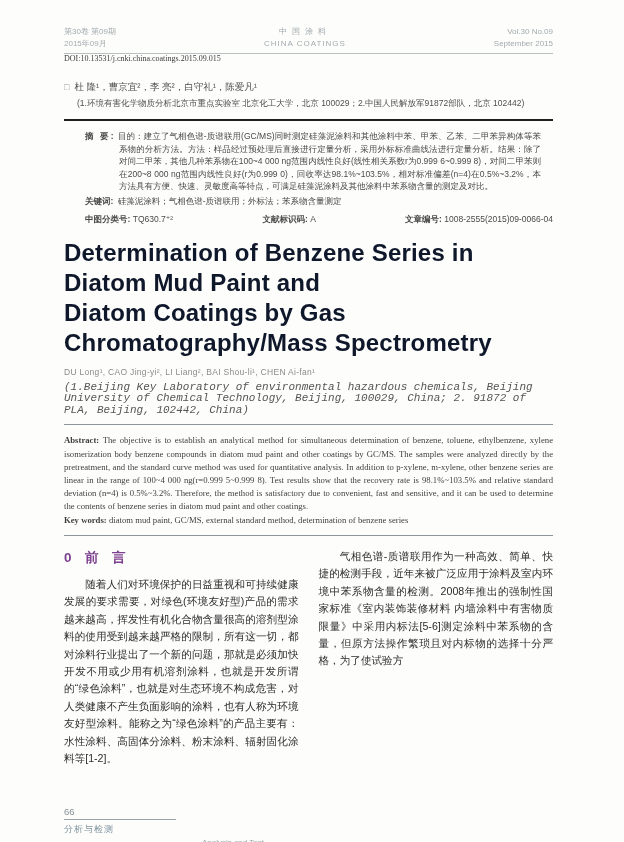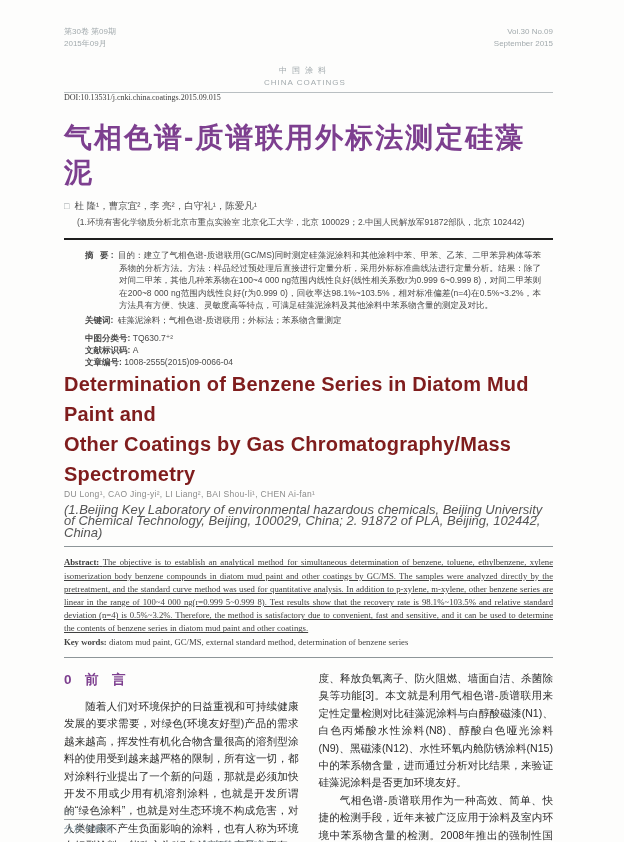--- a/index.html
+++ b/index.html
@@ -10,54 +10,54 @@
   }
   .page{position:relative;width:617px;height:842px;}
   .content{padding:26px 64px 0 64px;}
 
   
   .jheader{display:flex;justify-content:space-between;align-items:flex-start;
     color:#a3abae;font-size:8px;line-height:12px;}
   .jheader .blk{white-space:nowrap;}
   .jheader .c{text-align:center;}
   .jheader .r{text-align:right;}
-  .journal-cn{letter-spacing:5px;margin-top:39px;}
+  .journal-cn{letter-spacing:5px;}
   .journal-en{letter-spacing:1px;}
   .jheader-rule{border-bottom:1px solid #b9bfc2;margin-top:3px;}
   .doi-line{font-family:"Liberation Serif","DejaVu Serif",serif;font-size:8px;
     color:#3c3c3c;}
 
   
   .title-cn{margin-top:18px;color:#7d3f8f;font-weight:bold;font-size:28px;
     line-height:35px;letter-spacing:2px;}
   .authors-cn{margin-top:10px;font-size:9.5px;color:#4f4f4f;}
   .authors-cn .marker{color:#9aa0a3;margin-right:5px;font-size:9px;}
   .affil-cn{margin-top:4px;padding-left:13px;font-size:8.5px;color:#4f4f4f;}
   .black-rule{border-top:2px solid #1e1e1e;margin-top:9px;}
 
   
   .abs-cn{margin:9px 12px 0 21px;font-size:8.5px;line-height:12.6px;color:#4a4a4a;
     text-align:justify;padding-left:34px;text-indent:-34px;}
   .abs-cn b{letter-spacing:2px;}
   .kw-cn{margin:3px 0 0 21px;font-size:8.5px;color:#4a4a4a;}
   .kw-cn b{margin-right:2px;}
   .meta-row{display:flex;justify-content:space-between;margin:6px 0 0 21px;
-    font-size:8.5px;color:#4a4a4a;flex-direction:column;}
+    font-size:8.5px;color:#4a4a4a;}
 
   
-  .title-en{margin-top:0;color:#7f1d1d;font-weight:bold;font-size:20px;
+  .title-en{margin-top:12px;color:#0f172a;font-weight:bold;font-size:24px;
     line-height:30px;letter-spacing:0.2px;}
-  .authors-en{font-size:8.5px;color:#8b8b8b;letter-spacing:0.3px;}
-  .affil-en{margin-top:5px;font-family:Liberation Sans, sans-serif;
-    font-style:italic;font-size:13px;line-height:11.5px;color:#555;}
+  .authors-en{margin-top:9px;font-size:8.5px;color:#8b8b8b;letter-spacing:0.3px;}
+  .affil-en{margin-top:5px;font-family:Liberation Mono, monospace;
+    font-style:italic;font-size:11px;line-height:11.5px;color:#555;}
   .thin-rule{border-top:1px solid #8d9598;margin-top:8px;}
 
   
   .abs-en{margin-top:9px;font-family:"Liberation Serif","DejaVu Serif",serif;
-    font-size:8.7px;line-height:13.2px;color:#3f3f3f;text-align:justify;text-decoration:underline;}
+    font-size:8.7px;line-height:13.2px;color:#3f3f3f;text-align:justify;}
   .kw-en{font-family:"Liberation Serif","DejaVu Serif",serif;font-size:8.7px;
     line-height:13.2px;color:#3f3f3f;}
 
   
   .bodycols{display:flex;gap:20px;margin-top:12px;}
   .col{width:238px;}
   .sec-head{color:#7d3f8f;font-weight:bold;font-size:13.5px;margin:1px 0 9px 0;}
   .para{font-size:10.6px;line-height:17.4px;text-align:justify;color:#2c2c2c;
     text-indent:2em;}
   .para.noindent{text-indent:0;}
@@ -86,21 +86,20 @@
       </div>
       <div class="blk r">
         <div>Vol.30 No.09</div>
         <div>September 2015</div>
       </div>
     </div>
     <div class="jheader-rule"></div>
     <div class="doi-line">DOI:10.13531/j.cnki.china.coatings.2015.09.015</div>
 
     <div class="title-cn">
-      <div>气相色谱-质谱联用外标法测定硅藻泥</div>
     </div>
 
     <div class="authors-cn">
       <span class="marker">□</span><span>杜  隆¹，曹京宜²，李  亮²，白守礼¹，陈爱凡¹</span>
     </div>
     <div class="affil-cn">(1.环境有害化学物质分析北京市重点实验室 北京化工大学，北京 100029；2.中国人民解放军91872部队，北京 102442)</div>
 
     <div class="black-rule"></div>
 
     <div class="abs-cn">
@@ -112,21 +111,21 @@
       <span>硅藻泥涂料；气相色谱-质谱联用；外标法；苯系物含量测定</span>
     </div>
     <div class="meta-row">
       <span><b>中图分类号:</b> <span>TQ630.7⁺²</span></span>
       <span><b>文献标识码:</b> <span>A</span></span>
       <span><b>文章编号:</b> <span>1008-2555(2015)09-0066-04</span></span>
     </div>
 
     <div class="title-en">
       <div>Determination of Benzene Series in Diatom Mud Paint and</div>
-      <div>Other Coatings by Gas Chromatography/Mass Spectrometry</div>
+      <div>Diatom Coatings by Gas Chromatography/Mass Spectrometry</div>
     </div>
     <div class="authors-en">DU Long¹, CAO Jing-yi², LI Liang², BAI Shou-li¹, CHEN Ai-fan¹</div>
     <div class="affil-en">(1.Beijing Key Laboratory of environmental hazardous chemicals, Beijing University of Chemical Technology, Beijing, 100029, China; 2. 91872 of PLA, Beijing, 102442, China)</div>
 
     <div class="thin-rule"></div>
 
     <div class="abs-en">
       <b>Abstract:</b>
       <span>The objective is to establish an analytical method for simultaneous determination of benzene, toluene, ethylbenzene, xylene isomerization body benzene compounds in diatom mud paint and other coatings by GC/MS. The samples were analyzed directly by the pretreatment, and the standard curve method was used for quantitative analysis. In addition to p-xylene, m-xylene, other benzene series are linear in the range of 100~4 000 ng(r=0.999 5~0.999 8). Test results show that the recovery rate is 98.1%~103.5% and relative standard deviation (n=4) is 0.5%~3.2%. Therefore, the method is satisfactory due to convenient, fast and sensitive, and it can be used to determine the contents of benzene series in diatom mud paint and other coatings.</span>
     </div>
@@ -137,21 +136,20 @@
 
     <div class="thin-rule"></div>
 
     <div class="bodycols">
       <div class="col">
         <div class="sec-head">0　前　言</div>
         <div class="para">随着人们对环境保护的日益重视和可持续健康发展的要求需要，对绿色(环境友好型)产品的需求越来越高，挥发性有机化合物含量很高的溶剂型涂料的使用受到越来越严格的限制，所有这一切，都对涂料行业提出了一个新的问题，那就是必须加快开发不用或少用有机溶剂涂料，也就是开发所谓的“绿色涂料”，也就是对生态环境不构成危害，对人类健康不产生负面影响的涂料，也有人称为环境友好型涂料。能称之为“绿色涂料”的产品主要有：水性涂料、高固体分涂料、粉末涂料、辐射固化涂料等[1-2]。</div>
 
       </div>
       <div class="col">
-        <div class="para noindent">度、释放负氧离子、防火阻燃、墙面自洁、杀菌除臭等功能[3]。本文就是利用气相色谱-质谱联用来定性定量检测对比硅藻泥涂料与白醇酸磁漆(N1)、白色丙烯酸水性涂料(N8)、醇酸白色哑光涂料(N9)、黑磁漆(N12)、水性环氧内舱防锈涂料(N15)中的苯系物含量，进而通过分析对比结果，来验证硅藻泥涂料是否更加环境友好。</div>
         <div class="para">气相色谱-质谱联用作为一种高效、简单、快捷的检测手段，近年来被广泛应用于涂料及室内环境中苯系物含量的检测。2008年推出的强制性国家标准《室内装饰装修材料 内墙涂料中有害物质限量》中采用内标法[5-6]测定涂料中苯系物的含量，但原方法操作繁琐且对内标物的选择十分严格，为了使试验方</div>
       </div>
     </div>
   </div>
 
   <div class="pagefooter">
     <div class="page-num">66</div>
     <div class="footer-rule"></div>
     <div class="footer-col-cn">分析与检测</div>
     <div class="footer-col-en">Analysis and Test</div>

